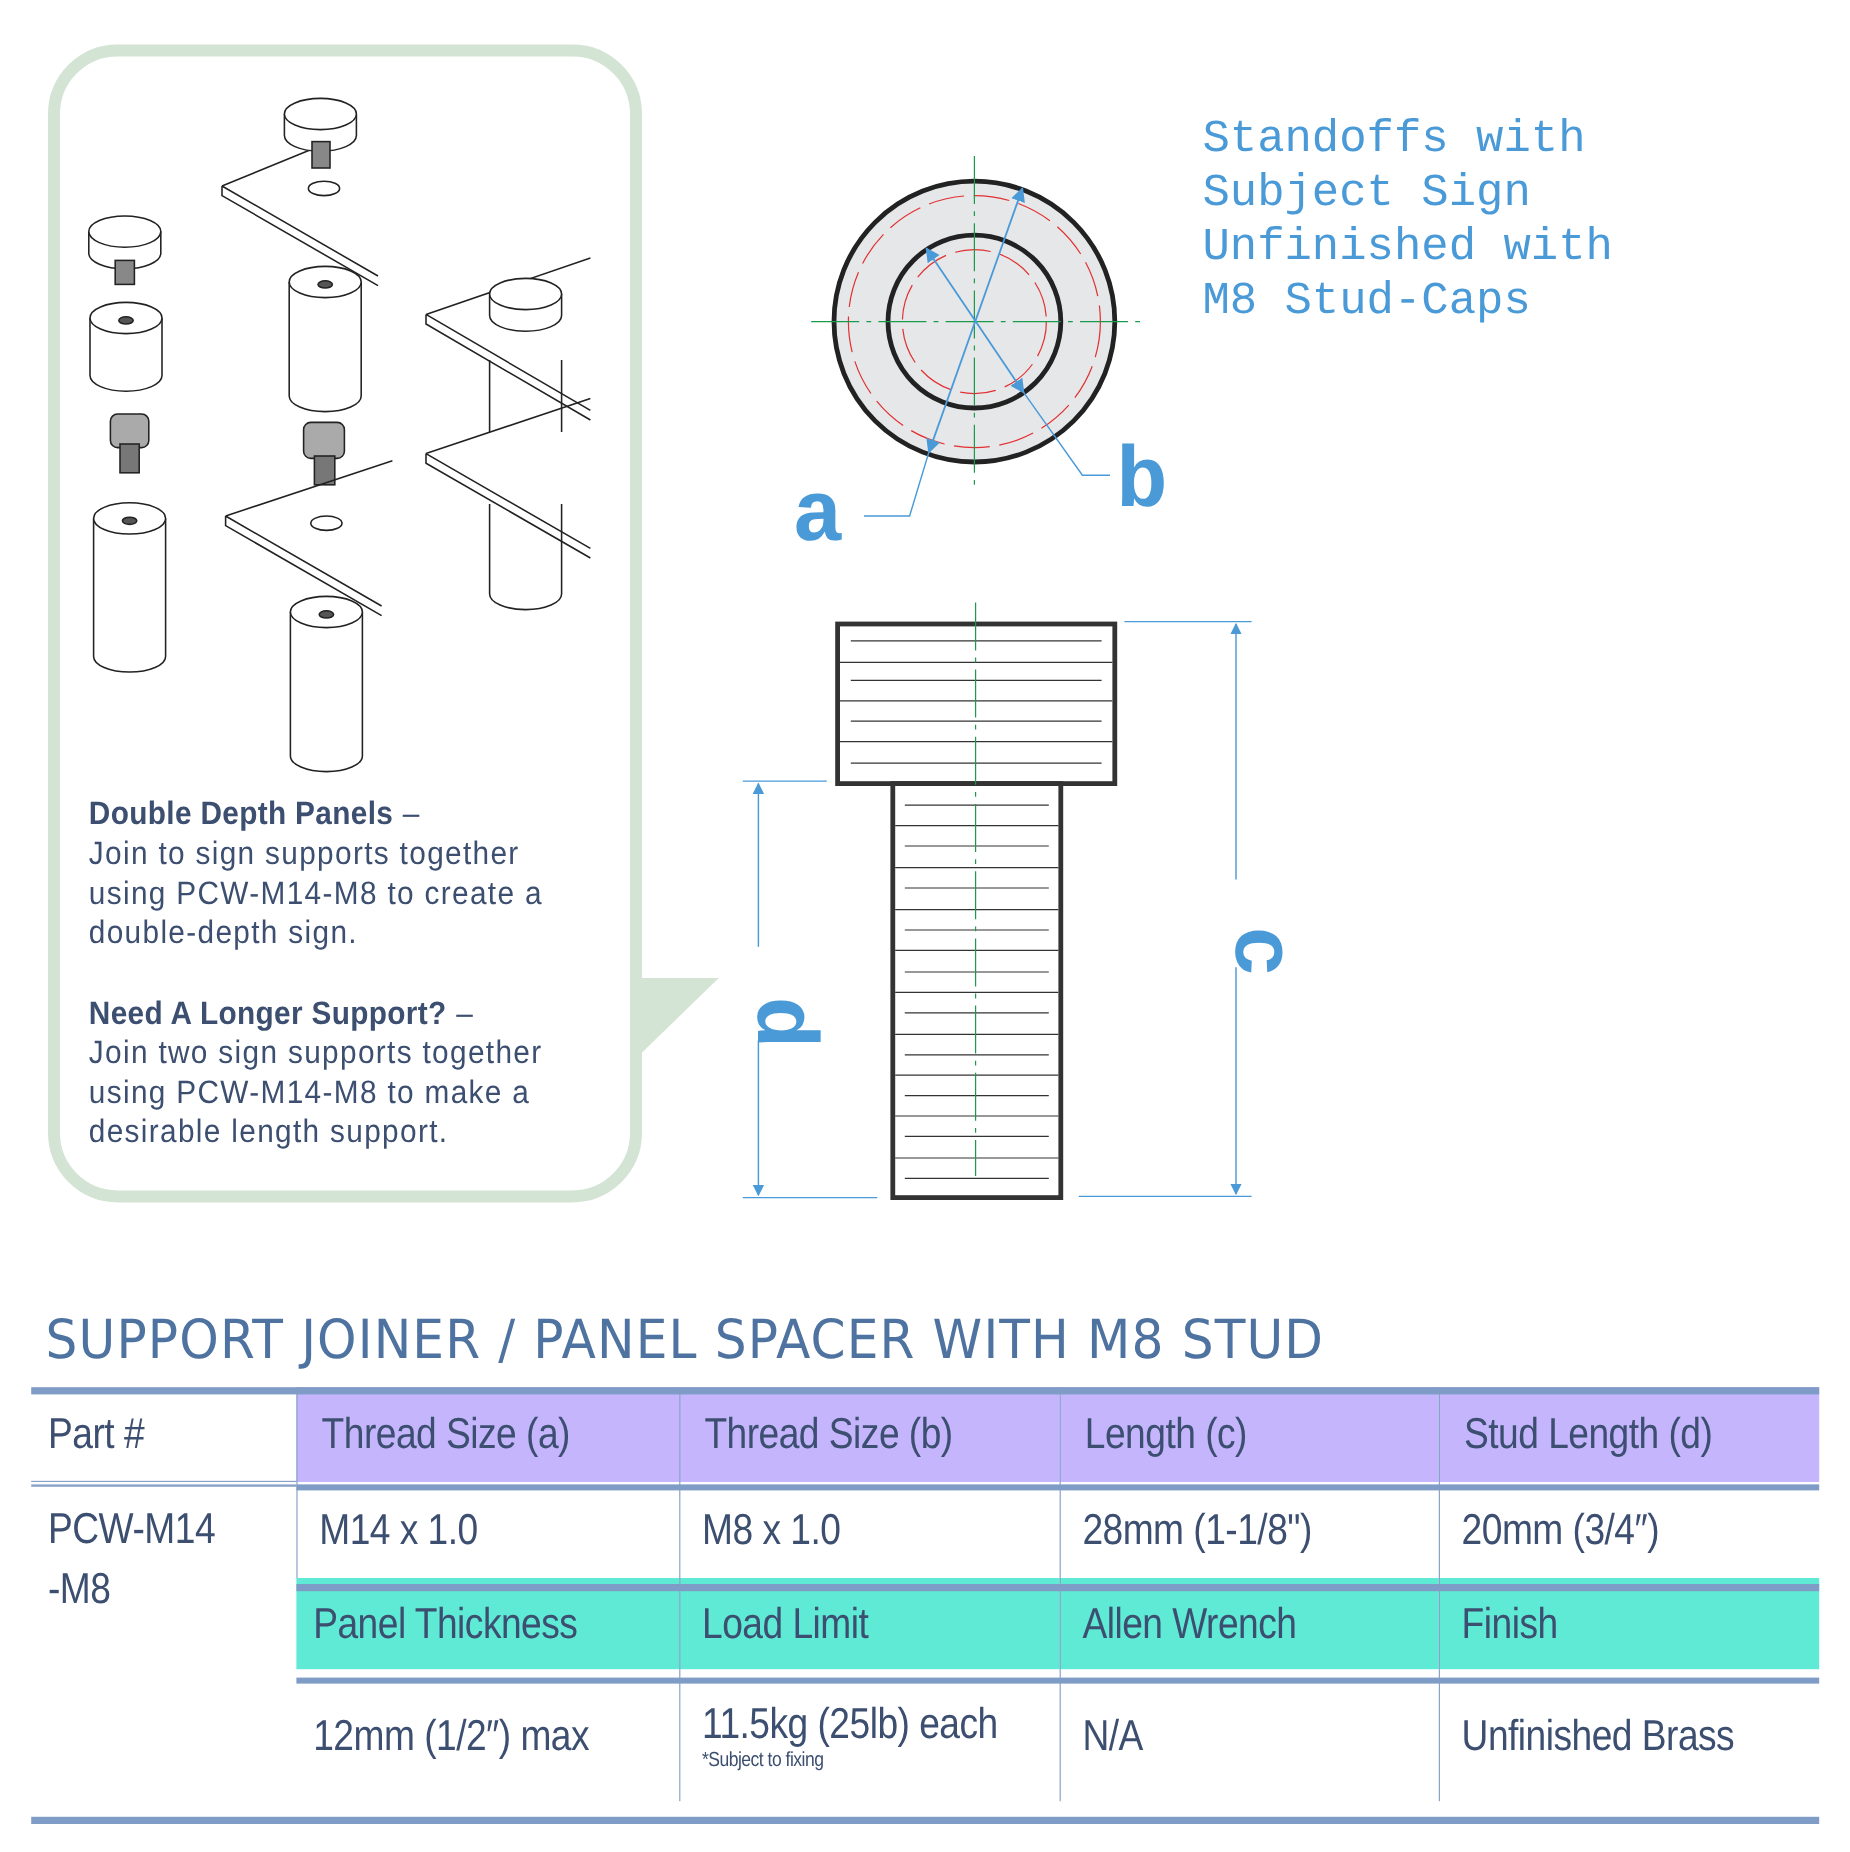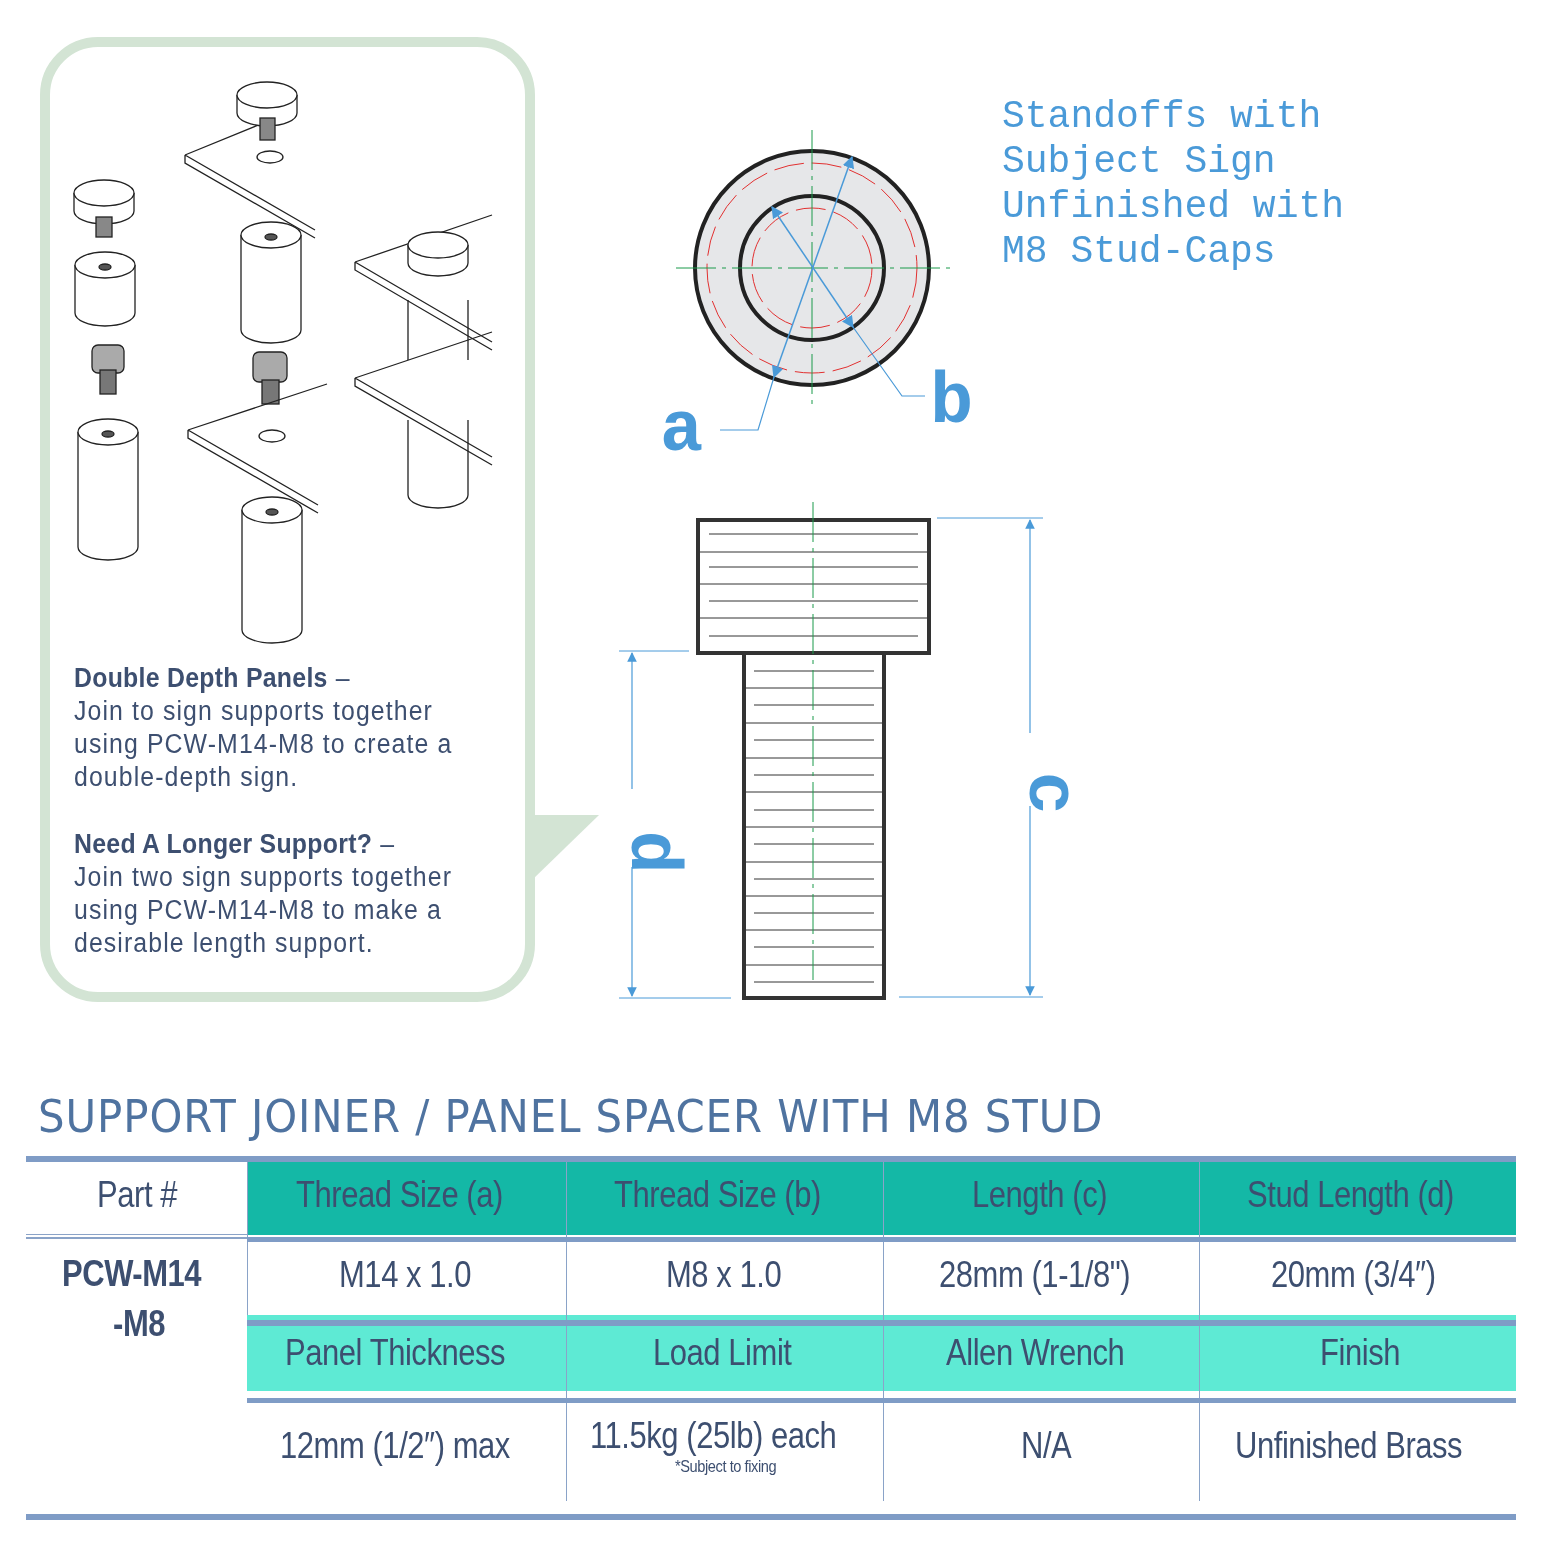--- a/index.html
+++ b/index.html
@@ -6,31 +6,31 @@
   body { width:1542px; height:1543px; position:relative; overflow:hidden; font-family:"Liberation Sans", sans-serif; }
   .callout { position:absolute; left:40px; top:37px; width:475px; height:945px; border:10px solid #d3e4d4; border-radius:58px; background:#fff; }
   .callout-pointer { position:absolute; left:531px; top:815px; width:0; height:0; border-top:0 solid transparent; border-bottom:66px solid transparent; border-left:68px solid #d3e4d4; }
   .illustration { position:absolute; left:50px; top:50px; width:460px; height:600px; }
   .callout-text { position:absolute; left:74px; top:662px; width:440px; color:#3d4f70; font-family:"Liberation Sans", sans-serif; font-size:27px; line-height:33px; letter-spacing:1.2px; transform:scaleX(0.92); transform-origin:left top; }
   .callout-text .hd { font-weight:bold; letter-spacing:0.3px; }
   .callout-text p { margin:0 0 34px 0; }
   .compat { position:absolute; left:1002px; top:94px; color:#4a9ad8; font-family:"Liberation Mono", monospace; font-size:38px; line-height:45px; white-space:pre; }
   .diagram { position:absolute; left:0; top:0; width:1542px; height:1040px; }
   .title { position:absolute; left:38px; top:1090px; color:#4f73a0; font-family:"DejaVu Sans", sans-serif; font-size:45px; letter-spacing:1px; transform:scaleX(0.93); transform-origin:left top; white-space:nowrap; }
-  table.spec { position:absolute; left:26px; top:1156px; width:1490px; border-collapse:collapse; color:#3d4f70; font-family:"Liberation Sans", sans-serif;text-align:center; }
+  table.spec { position:absolute; left:26px; top:1156px; width:1490px; border-collapse:collapse; color:#3d4f70; font-family:"Liberation Sans", sans-serif; }
   table.spec td { font-size:36px; padding:0 0 0 18px; vertical-align:middle; border-left:1.5px solid #8aa3c8; }
   table.spec td:first-child { border-left:none; padding-left:14px; }
   .r-head1 td { height:78px; }
-  .r-head1 td.hdr { background:#14b8a6;padding-left:20px; }
+  .r-head1 td.hdr { background:#c4b5fd;padding-left:20px; }
   .r-val1 td { height:80px; }
   .r-head2 td { height:76px; }
   .r-head2 td.hdr { background:#5eead4; }
   .r-val2 td { height:110px; vertical-align:top; padding-top:20px; }
   .cond { font-family:"Liberation Sans", sans-serif; letter-spacing:-0.5px; display:inline-block; transform:scaleX(0.86); transform-origin:left center; white-space:nowrap; }
-  .part { font-weight:bold; font-size:42px; line-height:50px; vertical-align:top !important; padding-top:14px !important; }
+  .part { font-weight:normal; font-size:42px; line-height:50px; vertical-align:top !important; padding-top:14px !important; }
   .note { font-size:17px; display:block; margin-top:0; }
   .hline { position:absolute; height:6px; background:#7f9cc6; }
 </style>
 </head>
 <body>
 
 <div class="callout"></div>
 <div class="callout-pointer"></div>
 
 <svg class="illustration" viewBox="50 50 460 600" xmlns="http://www.w3.org/2000/svg" fill="#fff" stroke="#222" stroke-width="1.3">

